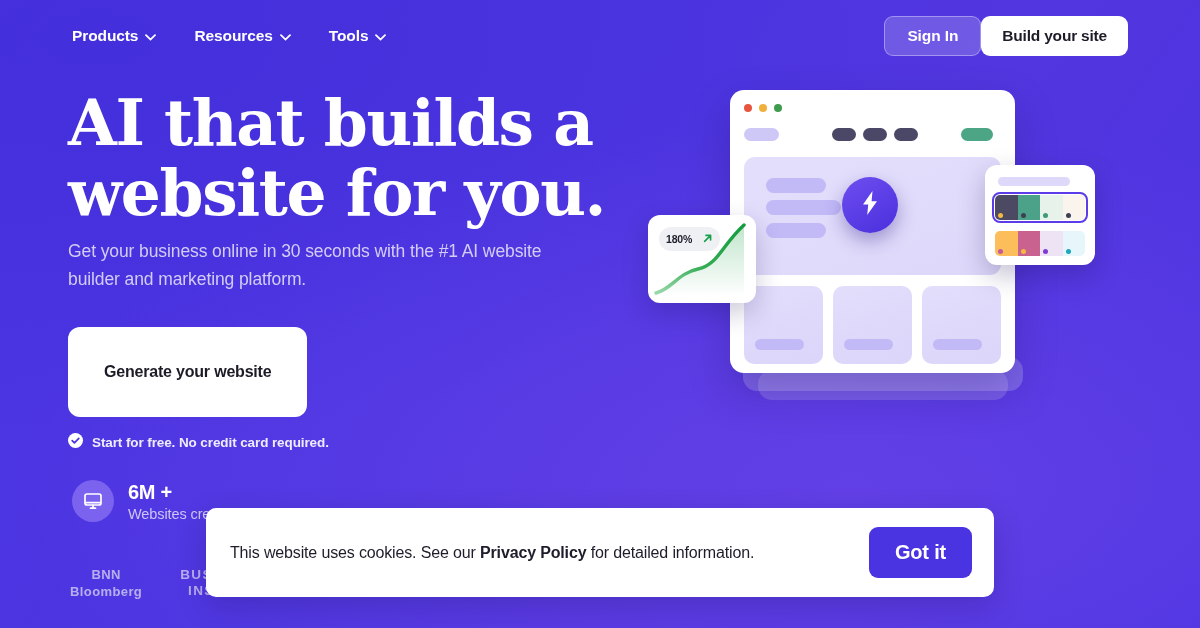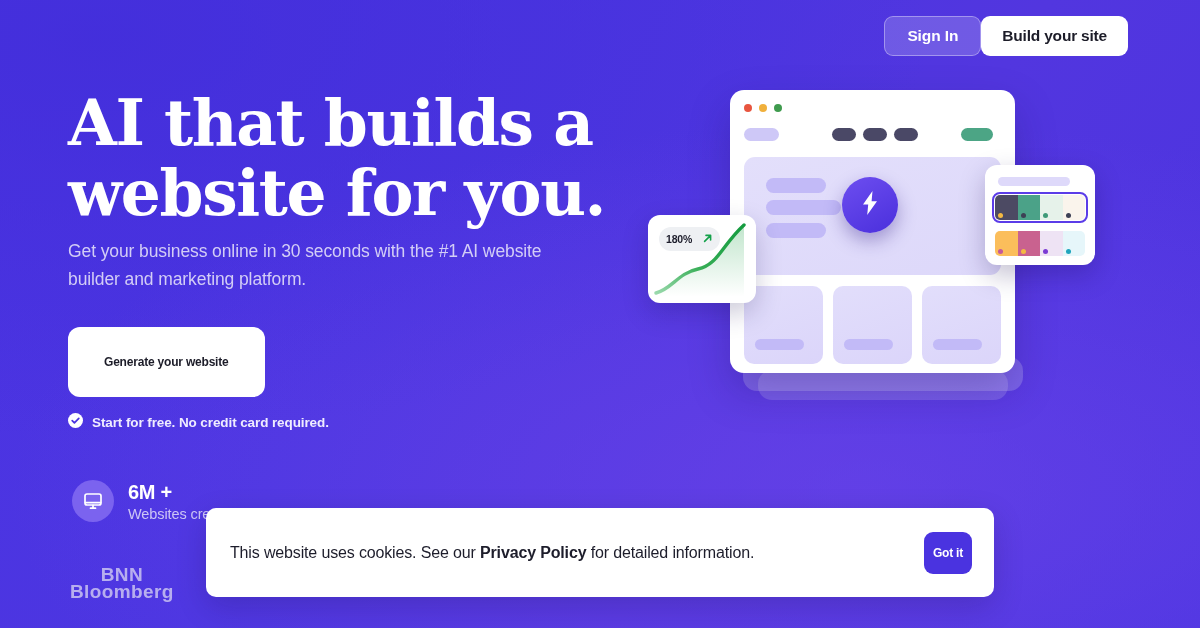--- a/index.html
+++ b/index.html
@@ -64,43 +64,43 @@
   }
   .subhead {
     margin-top: 9px;
     color: #d3cdf6; font-size: 17.5px; line-height: 28px;
     width: 510px; letter-spacing: -0.1px;
   }
   .cta {
     margin-top: 34px;
     display: inline-block;
     background: #fff; color: #1c1c28;
-    font-size: 12px; font-weight: 700;
-    padding: 28px 36px; border-radius: 12px;
+    font-size: 16px; font-weight: 700;
+    padding: 36px 36px; border-radius: 12px;
     border: none; cursor: pointer; letter-spacing: -0.2px;
   }
   .note {
     margin-top: 16px; display: flex; align-items: center; gap: 9px;
     color: #efecff; font-size: 13.5px; font-weight: 600; letter-spacing: -0.1px;
   }
 
   
   .stats { position: absolute; left: 72px; top: 480px; display: flex; align-items: center; gap: 14px; }
   .stat-icon {
     width: 42px; height: 42px; border-radius: 50%;
     background: #7b63ef; display: flex; align-items: center; justify-content: center;
   }
   .stat-num { color: #fff; font-size: 20px; font-weight: 700; letter-spacing: -0.3px; }
   .stat-label { color: #cdc6f5; font-size: 14.5px; margin-top: 2px; letter-spacing: -0.1px; }
 
   
   .press { position: absolute; left: 70px; top: 566px; display: flex; align-items: center; gap: 38px; }
   .press-item {
     color: #cfc9f2; opacity: 0.82; font-weight: 700; text-align: center;
-    font-size: 19px; line-height: 17px; letter-spacing: 0.4px;
+    font-size: 13px; line-height: 17px; letter-spacing: 0.4px;
   }
   .press-item.two { font-size: 13.5px; line-height: 16px; letter-spacing: 1.4px; }
   .press-item.three { font-size: 20px; letter-spacing: 0.6px; }
 
   
   .art { position: absolute; left: 645px; top: 85px; width: 470px; height: 330px; }
   .shadow-layer {
     position: absolute; border-radius: 14px;
     background: rgba(255,255,255,0.13);
   }
@@ -202,32 +202,58 @@
     background: #fff; border-radius: 10px;
     box-shadow: 0 10px 30px rgba(20,10,70,0.2);
     display: flex; align-items: center;
     padding: 0 22px 0 24px;
   }
   .cookie-text { font-size: 16px; color: #1d1d2b; letter-spacing: -0.15px; }
   .cookie-text b { font-weight: 700; }
   .cookie-btn {
     margin-left: auto;
     background: #4a33e0; color: #fff;
-    font-size: 12px; font-weight: 700;
+    font-size: 20px; font-weight: 700;
     border: none; border-radius: 9px;
-    padding: 14px 9px; cursor: pointer; letter-spacing: -0.2px;
+    padding: 14px 26px; cursor: pointer; letter-spacing: -0.2px;
   }
 </style>
 </head>
 <body>
 
 <div class="stage">
 
   <div class="nav">
 
+    <div class="nav-links">
+      <div class="nav-link">
+        <span>Products</span>
+        <span class="chev">
+          <svg width="11" height="7" viewBox="0 0 11 7">
+              <path d="M1 1.2 5.5 5.6 10 1.2" stroke="#fff" stroke-width="1.8" fill="none" stroke-linecap="round"></path>
+            </svg>
+        </span>
+      </div>
+      <div class="nav-link">
+        <span>Resources</span>
+        <span class="chev">
+          <svg width="11" height="7" viewBox="0 0 11 7">
+              <path d="M1 1.2 5.5 5.6 10 1.2" stroke="#fff" stroke-width="1.8" fill="none" stroke-linecap="round"></path>
+            </svg>
+        </span>
+      </div>
+      <div class="nav-link">
+        <span>Tools</span>
+        <span class="chev">
+          <svg width="11" height="7" viewBox="0 0 11 7">
+              <path d="M1 1.2 5.5 5.6 10 1.2" stroke="#fff" stroke-width="1.8" fill="none" stroke-linecap="round"></path>
+            </svg>
+        </span>
+      </div>
+    </div>
 
     <div class="nav-right">
       <button class="btn-signin">Sign In</button>
       <button class="btn-build">Build your site</button>
     </div>
   </div>
 
   <div class="hero-left">
     <h1 class="headline">
       <span>AI that builds a</span><br>

